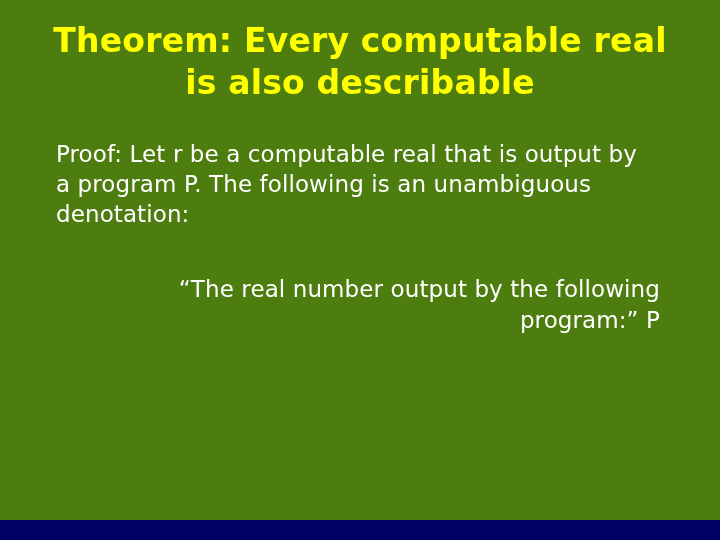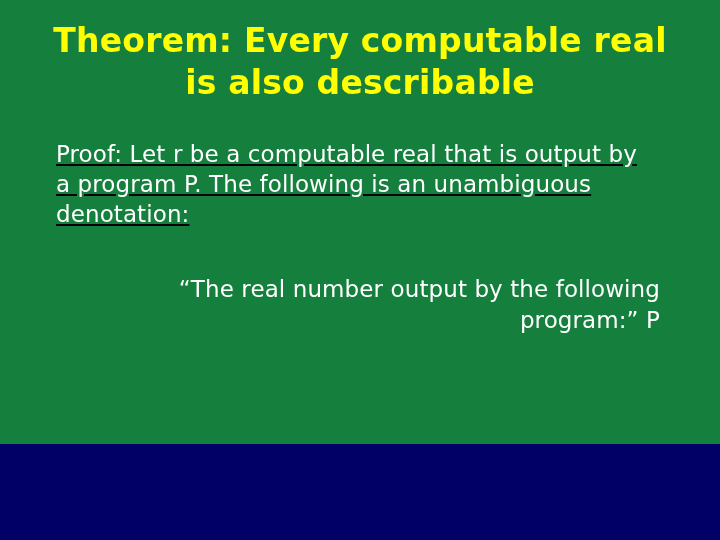--- a/index.html
+++ b/index.html
@@ -9,43 +9,42 @@
   body {
     width: 720px;
     height: 540px;
     background: #000066;
     font-family: "DejaVu Sans", "Liberation Sans", sans-serif;
     overflow: hidden;
   }
   .slide {
     position: relative;
     width: 720px;
-    height: 444px;
-    background: #15803d;
+    height: 520px;
+    background: #4d7c0f;
     box-sizing: border-box;
   }
   .slide-title {
     position: absolute;
     left: 36px;
     top: 20px;
     width: 648px;
     text-align: center;
     color: #ffff00;
     font-size: 33px;
     font-weight: bold;
     line-height: 42px;
     letter-spacing: 0.2px;
     white-space: pre-line;
   }
   .body-block {
     position: absolute;
     left: 56px;
     top: 139px;
     width: 600px;
-    text-decoration: underline;
   }
   .proof-text {
     color: #ffffff;
     font-size: 23px;
     line-height: 30px;
     text-align: left;
     white-space: pre-line;
     letter-spacing: 0.1px;
   }
   .quote-block {

